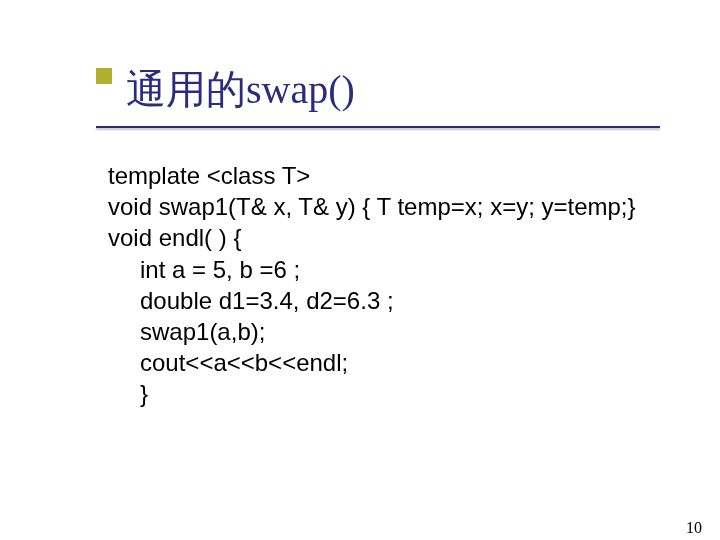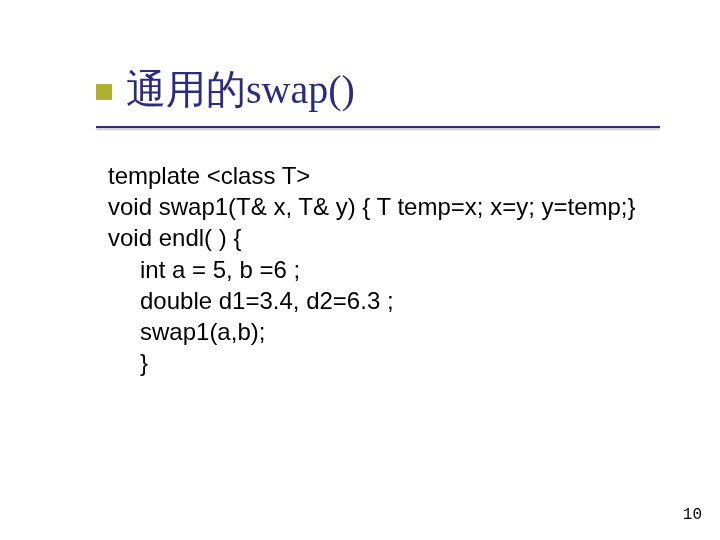--- a/index.html
+++ b/index.html
@@ -17,21 +17,21 @@
     height: 540px;
     position: relative;
     box-sizing: border-box;
   }
   .title-row {
     position: absolute;
     top: 68px;
     left: 96px;
     right: 40px;
     display: flex;
-    align-items: flex-end;
+    align-items: flex-start;
   }
   .title-bullet {
     width: 16px;
     height: 16px;
     background: #b0b030;
     margin-right: 14px;
     margin-bottom: 12px;
     flex: 0 0 auto;
   }
   .title-text {
@@ -62,43 +62,44 @@
   }
   .body .line {
     white-space: pre;
     margin-left: 12px;
   }
   .indent {
     padding-left: 32px;
   }
   .page-number {
     position: absolute;
-    bottom: 16px;
+    bottom: 3px;
     right: 18px;
     font-size: 16px;
     color: #000;
-    font-family: Liberation Mono, monospace;
+    font-family: Liberation Serif, serif;
   }
 </style>
 </head>
 <body>
 
 <div class="slide">
 
   <div class="title-row">
     <div class="title-bullet"></div>
     <div class="title-text">通用的swap()</div>
   </div>
   <div class="title-underline"></div>
 
   <div class="body">
     <div class="line">template &lt;class T&gt;</div>
     <div class="line">void swap1(T&amp; x, T&amp; y) { T temp=x; x=y; y=temp;}</div>
     <div class="line">void endl( ) {</div>
     <div class="line indent">int a = 5, b =6 ;</div>
     <div class="line indent">double d1=3.4, d2=6.3 ;</div>
     <div class="line indent">swap1(a,b);</div>
+    <div class="line indent">cout&lt;&lt;a&lt;&lt;b&lt;&lt;endl;</div>
     <div class="line indent">}</div>
   </div>
 
   <div class="page-number">10</div>
 
 </div>
 
 </body></html>

